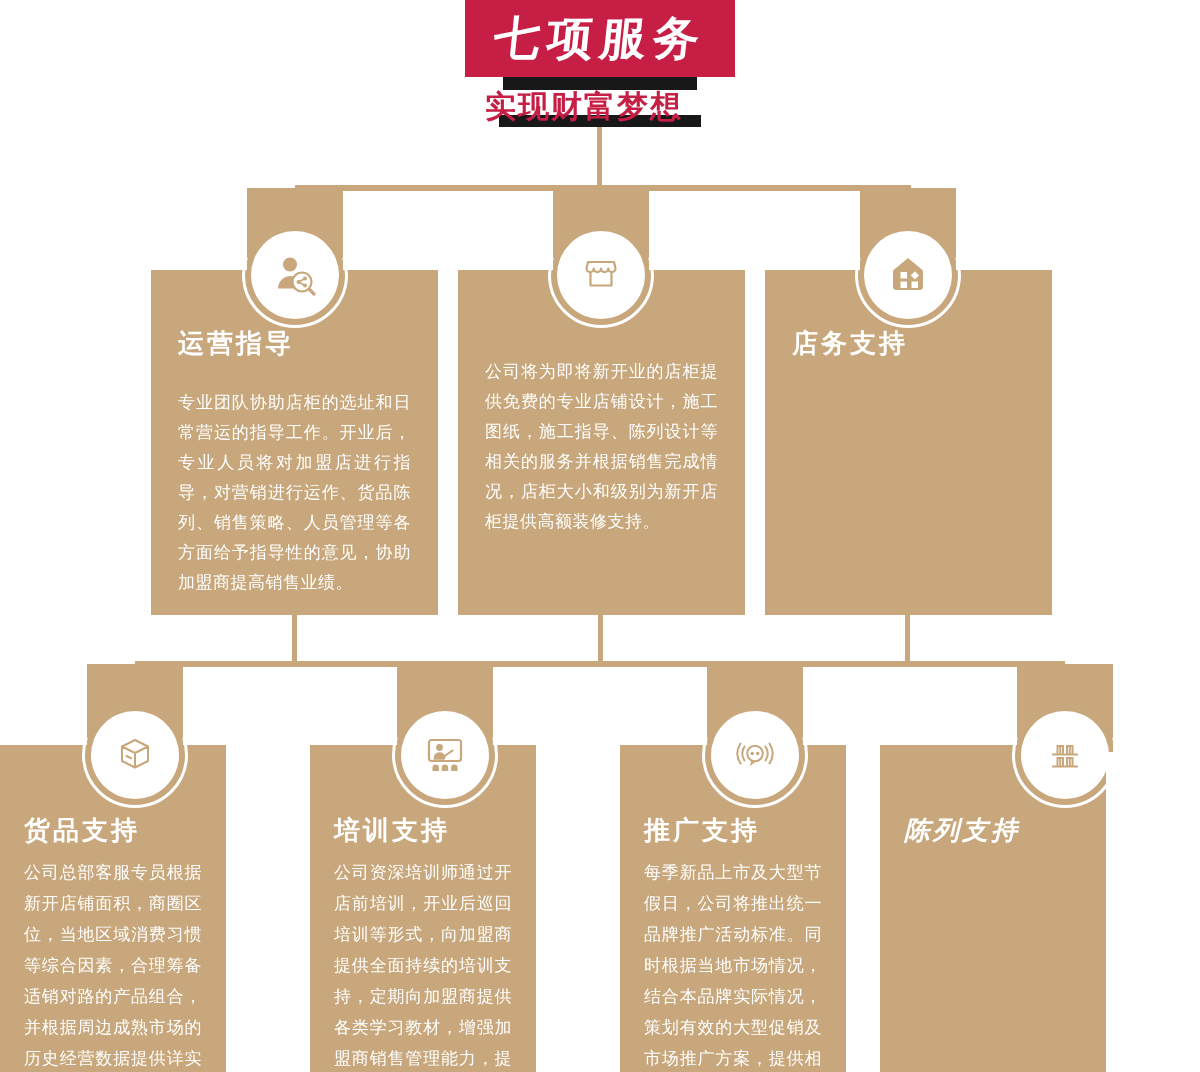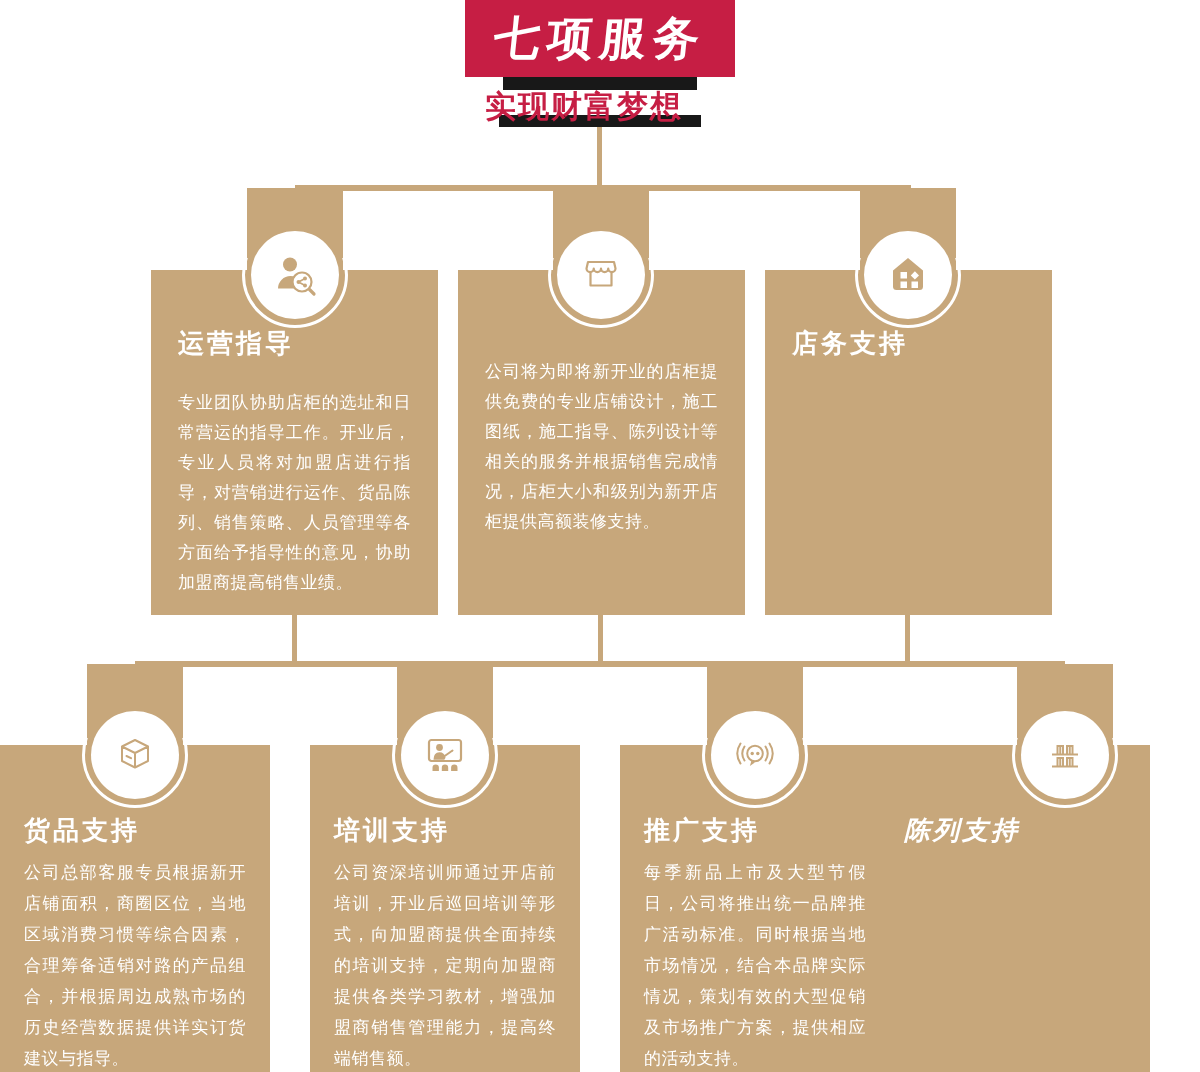--- a/index.html
+++ b/index.html
@@ -25,21 +25,21 @@
   .band-b{top:664px;height:88px;}
   .bt1{left:247px;} .bt2{left:553px;} .bt3{left:860px;}
   .bb1{left:87px;} .bb2{left:397px;} .bb3{left:707px;} .bb4{left:1017px;}
   .v-mid{width:5px;top:615px;height:52px;}
   .vm1{left:292px;} .vm2{left:598px;} .vm3{left:905px;}
   .h-bot{left:135px;top:661px;width:930px;height:6px;}
 
   
   .card{position:absolute;background:#C7A77B;color:#fff;box-sizing:border-box;}
   .card-top{top:270px;width:287px;height:345px;padding:58px 27px 0;}
-  .card-bot{top:745px;width:270px;height:327px;padding:70px 24px 16px;}
+  .card-bot{top:745px;width:226px;height:327px;padding:70px 24px 16px;}
   .ct1{left:151px;} .ct2{left:458px;} .ct3{left:765px;}
   .cb1{left:0;} .cb2{left:310px;} .cb3{left:620px;} .cb4{left:880px;font-style:italic;}
   .card-title{text-align:left;font-size:26px;font-weight:bold;letter-spacing:3px;line-height:31px;}
   .card-text{margin-top:28px;font-size:17px;line-height:30px;letter-spacing:0.5px;
              text-align:justify;text-align-last:left;}
   .card-bot .card-text{line-height:31px;margin-top:11px;}
 
   
   .badge{position:absolute;width:106px;height:106px;z-index:4;}
   .badge-t{top:222px;} .badge-b{top:702px;}

